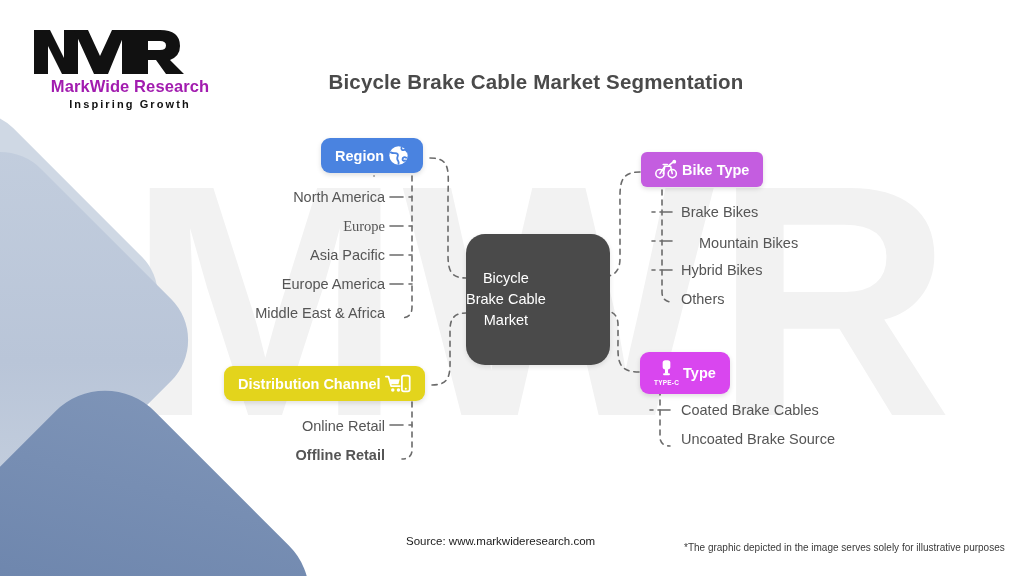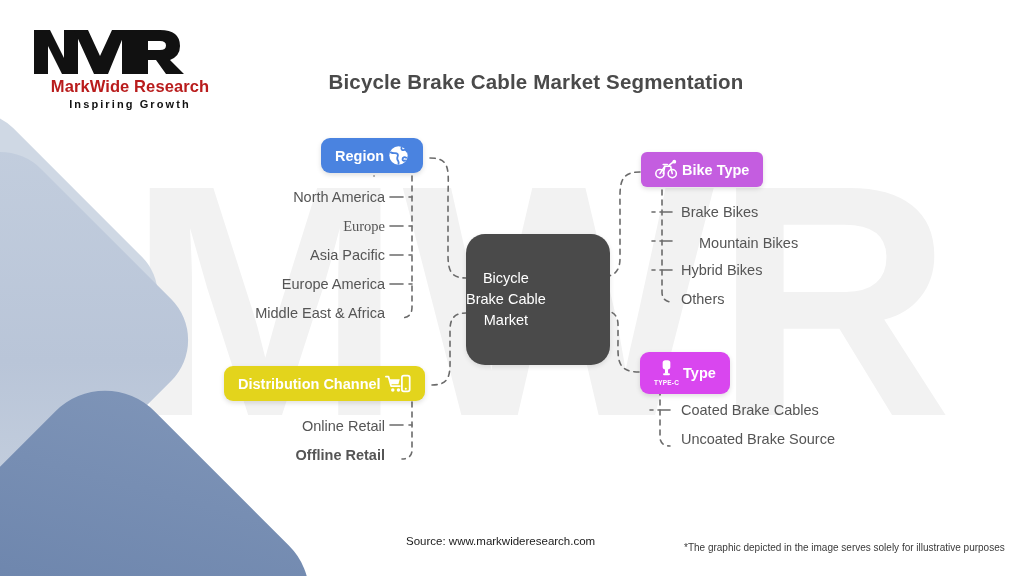--- a/index.html
+++ b/index.html
@@ -72,21 +72,21 @@
     left: 30px;
     top: 24px;
     z-index: 6;
     text-align: center;
     width: 200px;
   }
   .logo-mark { display: block; }
   .logo-name {
     font-size: 16.5px;
     font-weight: bold;
-    color: #b91c1c;
+    color: #a21caf;
     letter-spacing: .1px;
     margin-top: 1px;
   }
   .logo-tag {
     font-size: 11px;
     font-weight: bold;
     color: #111111;
     letter-spacing: 2.1px;
     margin-top: 2px;
   }

